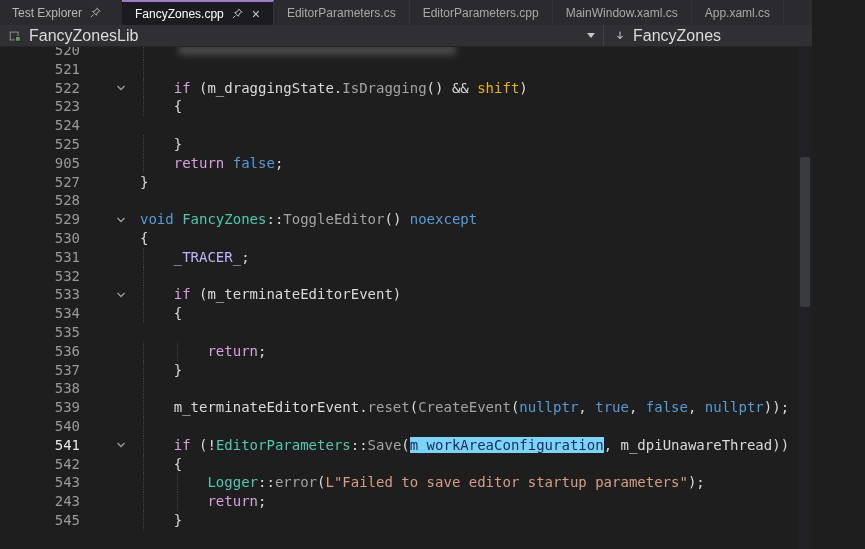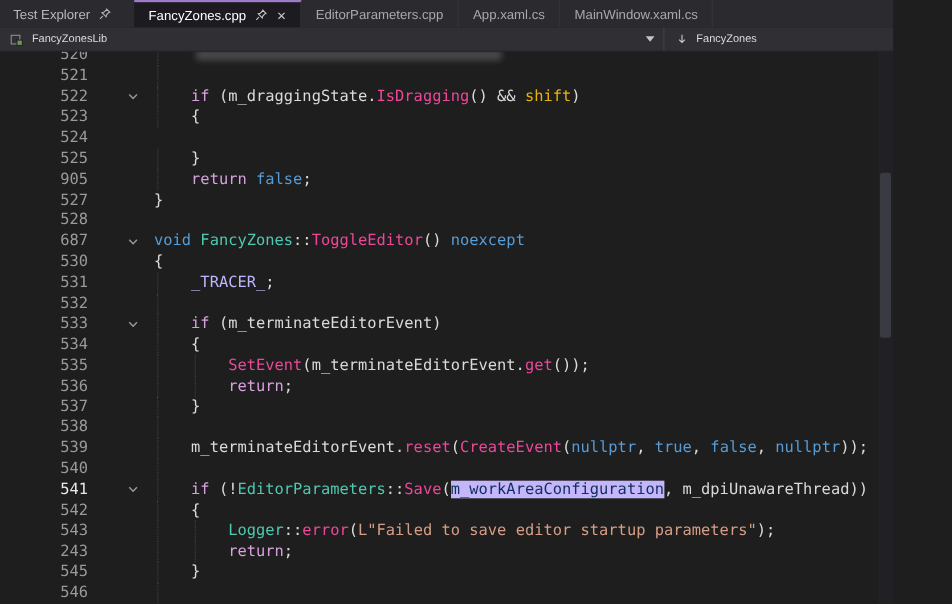--- a/index.html
+++ b/index.html
@@ -11,45 +11,45 @@
   .tabbar{position:absolute;top:0;left:0;right:0;height:25px;background:#2B2B2F;display:flex;align-items:stretch;}
   .tool-tab{display:flex;align-items:center;gap:7px;padding:0 10px 0 12px;color:#B8B8B8;font-size:12px;}
   .doc-tabs{display:flex;margin-left:10px;}
   .tab{display:flex;align-items:center;gap:7px;padding:0 13px;font-size:12px;color:#A9A9A9;border-right:1px solid #343438;position:relative;cursor:default;}
   .tab.active{background:#1C1C20;color:#FFFFFF;border-top:2px solid #9C7BC9;}
   .tab .close{color:#C8C8C8;font-size:14px;line-height:1;margin-left:1px;}
   .icon{display:inline-flex;align-items:center;justify-content:center;}
 
   
   .navbar{position:absolute;top:25px;left:0;right:0;height:22px;background:#2F2F34;display:flex;align-items:stretch;border-bottom:1px solid #252528;}
-  .combo{display:flex;align-items:center;gap:7px;padding:0 8px;font-size:10px;color:#DCDCDC;}
+  .combo{display:flex;align-items:center;gap:7px;padding:0 8px;font-size:16px;color:#DCDCDC;}
   .combo.project{width:604px;border-right:1px solid #3F3F45;}
   .combo .chev{margin-left:auto;width:0;height:0;border-left:4px solid transparent;border-right:4px solid transparent;border-top:5px solid #C5C5C5;}
   .combo.scope{padding-left:10px;}
 
   
   .code-scroll{position:absolute;top:47px;left:0;right:14px;bottom:0;overflow:hidden;background:#1E1E1E;}
   .lines{margin-top:-6px;}
   .row{display:flex;height:18.8px;font-family:"DejaVu Sans Mono",monospace;font-size:14px;line-height:18.8px;}
   .ln{width:84px;text-align:right;padding-right:4px;color:#9A9A9A;flex:none;}
   .row.current .ln{color:#E8E8E8;}
   .fold{width:56px;flex:none;display:flex;align-items:center;padding-left:32px;}
   .code{position:relative;flex:1;white-space:pre;color:#DADADA;}
   .guide{position:absolute;top:0;bottom:0;width:0;border-left:1px dotted #42424A;}
   .redacted{position:absolute;left:calc(4ch + 4px);top:4px;width:278px;height:10px;background:#8F8F8F;opacity:.38;filter:blur(3px);border-radius:3px;}
 
   .tk-pl{color:#DADADA}
   .tk-kw{color:#569CD6}
   .tk-ct{color:#D8A0DF}
   .tk-ty{color:#4EC9B0}
-  .tk-fn{color:#ec4899}
+  .tk-fn{color:#a3a3a3}
   .tk-st{color:#D69D85}
   .tk-mc{color:#BEB7FF}
   .tk-lv{color:#eab308}
-  .tk-sel{background:#c4b5fd;color:#0F3057;}
+  .tk-sel{background:#7dd3fc;color:#0F3057;}
 
   
   .vscroll{position:absolute;top:47px;right:0;width:14px;bottom:0;background:#212125;}
   .thumb{position:absolute;left:2px;right:2px;top:110px;height:150px;background:#3A3A42;border-radius:2px;}
 </style>
 </head>
 <body>
 
 <div class="window">
 
@@ -66,27 +66,30 @@
         <div class="tab active">
           <span>FancyZones.cpp</span>
           <span class="icon">
             <svg width="13" height="13" viewBox="0 0 16 16">
               <path d="M9.2 2.2 L13.8 6.8 M10 3 L7 6.2 L4.6 6.8 L9.2 11.4 L9.8 9 L13 6 M5.4 10.6 L2.4 13.6" stroke="#C8C8C8" stroke-width="1.2" fill="none"></path>
             </svg>
           </span>
           <span class="close">×</span>
         </div>
         <div class="tab">
+          <span>EditorParameters.cs</span>
+        </div>
+        <div class="tab">
           <span>EditorParameters.cpp</span>
         </div>
         <div class="tab">
+          <span>MainWindow.xaml.cs</span>
+        </div>
+        <div class="tab">
           <span>App.xaml.cs</span>
-        </div>
-        <div class="tab">
-          <span>MainWindow.xaml.cs</span>
         </div>
       </div>
   </div>
 
   <div class="navbar">
     <div class="combo project">
       <span class="icon">
         <svg width="14" height="14" viewBox="0 0 16 16">
             <rect x="2.5" y="3.5" width="9" height="9" fill="none" stroke="#9B9B9B"></rect>
             <rect x="8.5" y="8.5" width="5.5" height="5.5" fill="#6A9955" stroke="#1E1E1E"></rect>
@@ -149,21 +152,21 @@
           <span class="ln">527</span>
           <span class="fold"></span>
           <span class="code"><span class="tk-pl">}</span></span>
         </div>
         <div class="row">
           <span class="ln">528</span>
           <span class="fold"></span>
           <span class="code"></span>
         </div>
         <div class="row">
-          <span class="ln">687</span>
+          <span class="ln">529</span>
           <span class="fold">
             <svg width="10" height="10" viewBox="0 0 10 10">
               <path d="M1.5 3 L5 6.5 L8.5 3" fill="none" stroke="#9B9B9B" stroke-width="1.3"></path>
             </svg>
           </span>
           <span class="code"><span class="tk-kw">void</span><span class="tk-pl"> </span><span class="tk-ty">FancyZones</span><span class="tk-pl">::</span><span class="tk-fn">ToggleEditor</span><span class="tk-pl">() </span><span class="tk-kw">noexcept</span></span>
         </div>
         <div class="row">
           <span class="ln">530</span>
           <span class="fold"></span>
@@ -189,21 +192,20 @@
           <span class="code"><i class="guide" style="left: calc(0ch + 3px);"></i><span class="tk-pl">    </span><span class="tk-ct">if</span><span class="tk-pl"> (m_terminateEditorEvent)</span></span>
         </div>
         <div class="row">
           <span class="ln">534</span>
           <span class="fold"></span>
           <span class="code"><i class="guide" style="left: calc(0ch + 3px);"></i><span class="tk-pl">    {</span></span>
         </div>
         <div class="row">
           <span class="ln">535</span>
           <span class="fold"></span>
-          <span class="code"><i class="guide" style="left: calc(0ch + 3px);"></i><i class="guide" style="left: calc(4ch + 3px);"></i><span class="tk-pl">        </span><span class="tk-fn">SetEvent</span><span class="tk-pl">(m_terminateEditorEvent.</span><span class="tk-fn">get</span><span class="tk-pl">());</span></span>
         </div>
         <div class="row">
           <span class="ln">536</span>
           <span class="fold"></span>
           <span class="code"><i class="guide" style="left: calc(0ch + 3px);"></i><i class="guide" style="left: calc(4ch + 3px);"></i><span class="tk-pl">        </span><span class="tk-ct">return</span><span class="tk-pl">;</span></span>
         </div>
         <div class="row">
           <span class="ln">537</span>
           <span class="fold"></span>
           <span class="code"><i class="guide" style="left: calc(0ch + 3px);"></i><span class="tk-pl">    }</span></span>
@@ -245,25 +247,20 @@
         <div class="row">
           <span class="ln">243</span>
           <span class="fold"></span>
           <span class="code"><i class="guide" style="left: calc(0ch + 3px);"></i><i class="guide" style="left: calc(4ch + 3px);"></i><span class="tk-pl">        </span><span class="tk-ct">return</span><span class="tk-pl">;</span></span>
         </div>
         <div class="row">
           <span class="ln">545</span>
           <span class="fold"></span>
           <span class="code"><i class="guide" style="left: calc(0ch + 3px);"></i><span class="tk-pl">    }</span></span>
         </div>
-        <div class="row">
-          <span class="ln">546</span>
-          <span class="fold"></span>
-          <span class="code"><i class="guide" style="left: calc(0ch + 3px);"></i></span>
-        </div>
       </div>
   </div>
 
   <div class="vscroll">
     <div class="thumb"></div>
   </div>
 
 </div>
 
 </body></html>

